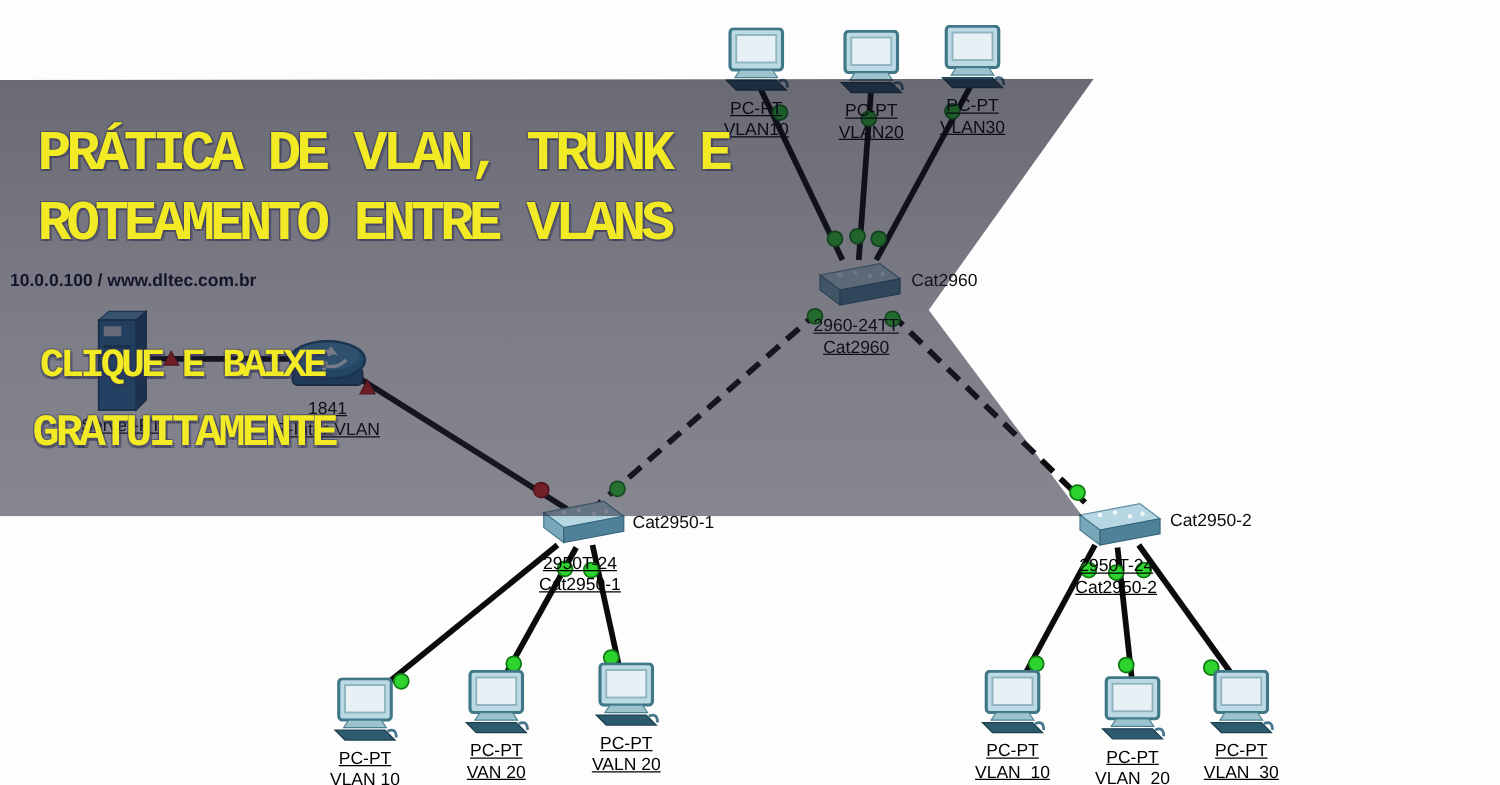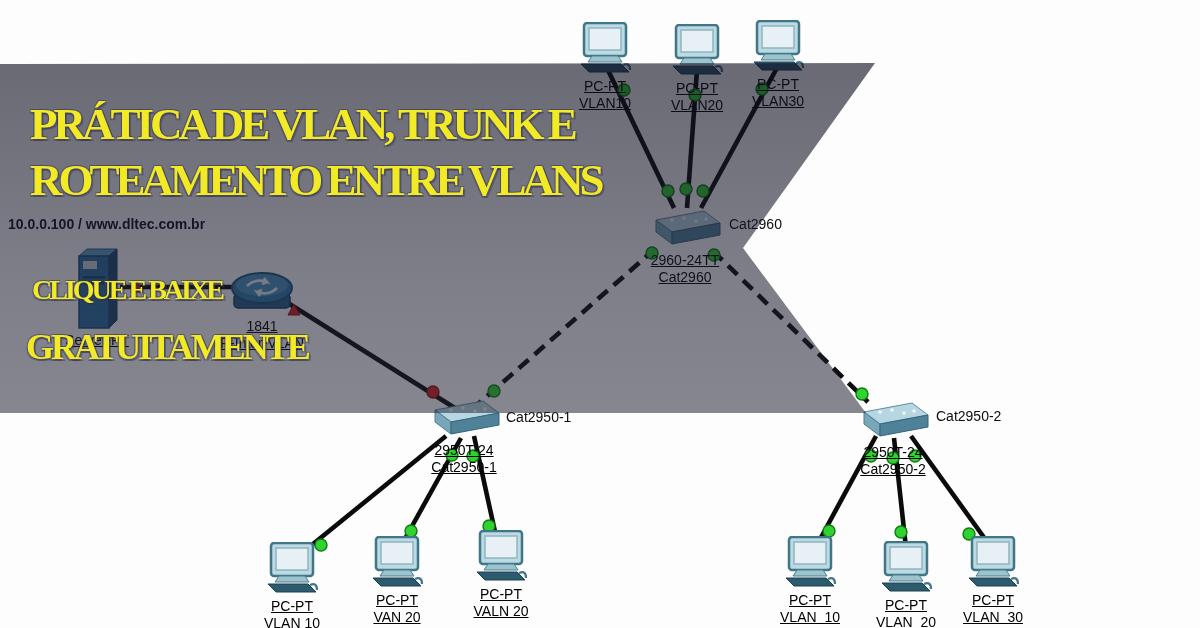--- a/index.html
+++ b/index.html
@@ -22,29 +22,29 @@
     position:absolute;left:8px;top:216px;z-index:2;
     font-size:14px;font-weight:bold;color:#0e0e28;
   }
   
   .overlay-banner{
     position:absolute;inset:0;z-index:4;pointer-events:auto;
     clip-path:polygon(0px 64px, 875px 63px, 743px 248px, 866px 413px, 0px 413px);
     background:linear-gradient(180deg, rgba(14,14,32,0.64) 0%, rgba(28,28,46,0.56) 45%, rgba(40,40,56,0.50) 100%);
   }
   .promo{
-    position:absolute;z-index:5;font-family:Liberation Serif, serif;
+    position:absolute;z-index:5;font-family:Liberation Mono, monospace;
     font-weight:bold;color:#f2ea24;white-space:nowrap;
     text-shadow:2px 2px 0 rgba(48,48,84,0.45),-1px -1px 0 rgba(48,48,84,0.35),
                 1px -1px 0 rgba(48,48,84,0.35),-1px 2px 0 rgba(48,48,84,0.4);
     letter-spacing:-4px;
   }
   .promo.t1{left:30px;top:98px;font-size:45px;}
   .promo.t2{left:30px;top:154px;font-size:45px;text-align:center;}
-  .promo.c1{left:32px;top:274px;font-size:28px;letter-spacing:-3px;}
+  .promo.c1{left:32px;top:274px;font-size:32px;letter-spacing:-3px;}
   .promo.c2{left:26px;top:326px;font-size:36px;letter-spacing:-3px;}
 </style>
 </head>
 <body>
 
 <div id="stage">
   <svg id="cable-layer" width="1200" height="628">
       <line x1="607" y1="68" x2="674" y2="208" stroke="#0b0b0b" stroke-width="4.6"></line>
       <line x1="697" y1="70" x2="687" y2="208" stroke="#0b0b0b" stroke-width="4.6"></line>
       <line x1="778" y1="66" x2="701" y2="208" stroke="#0b0b0b" stroke-width="4.6"></line>

